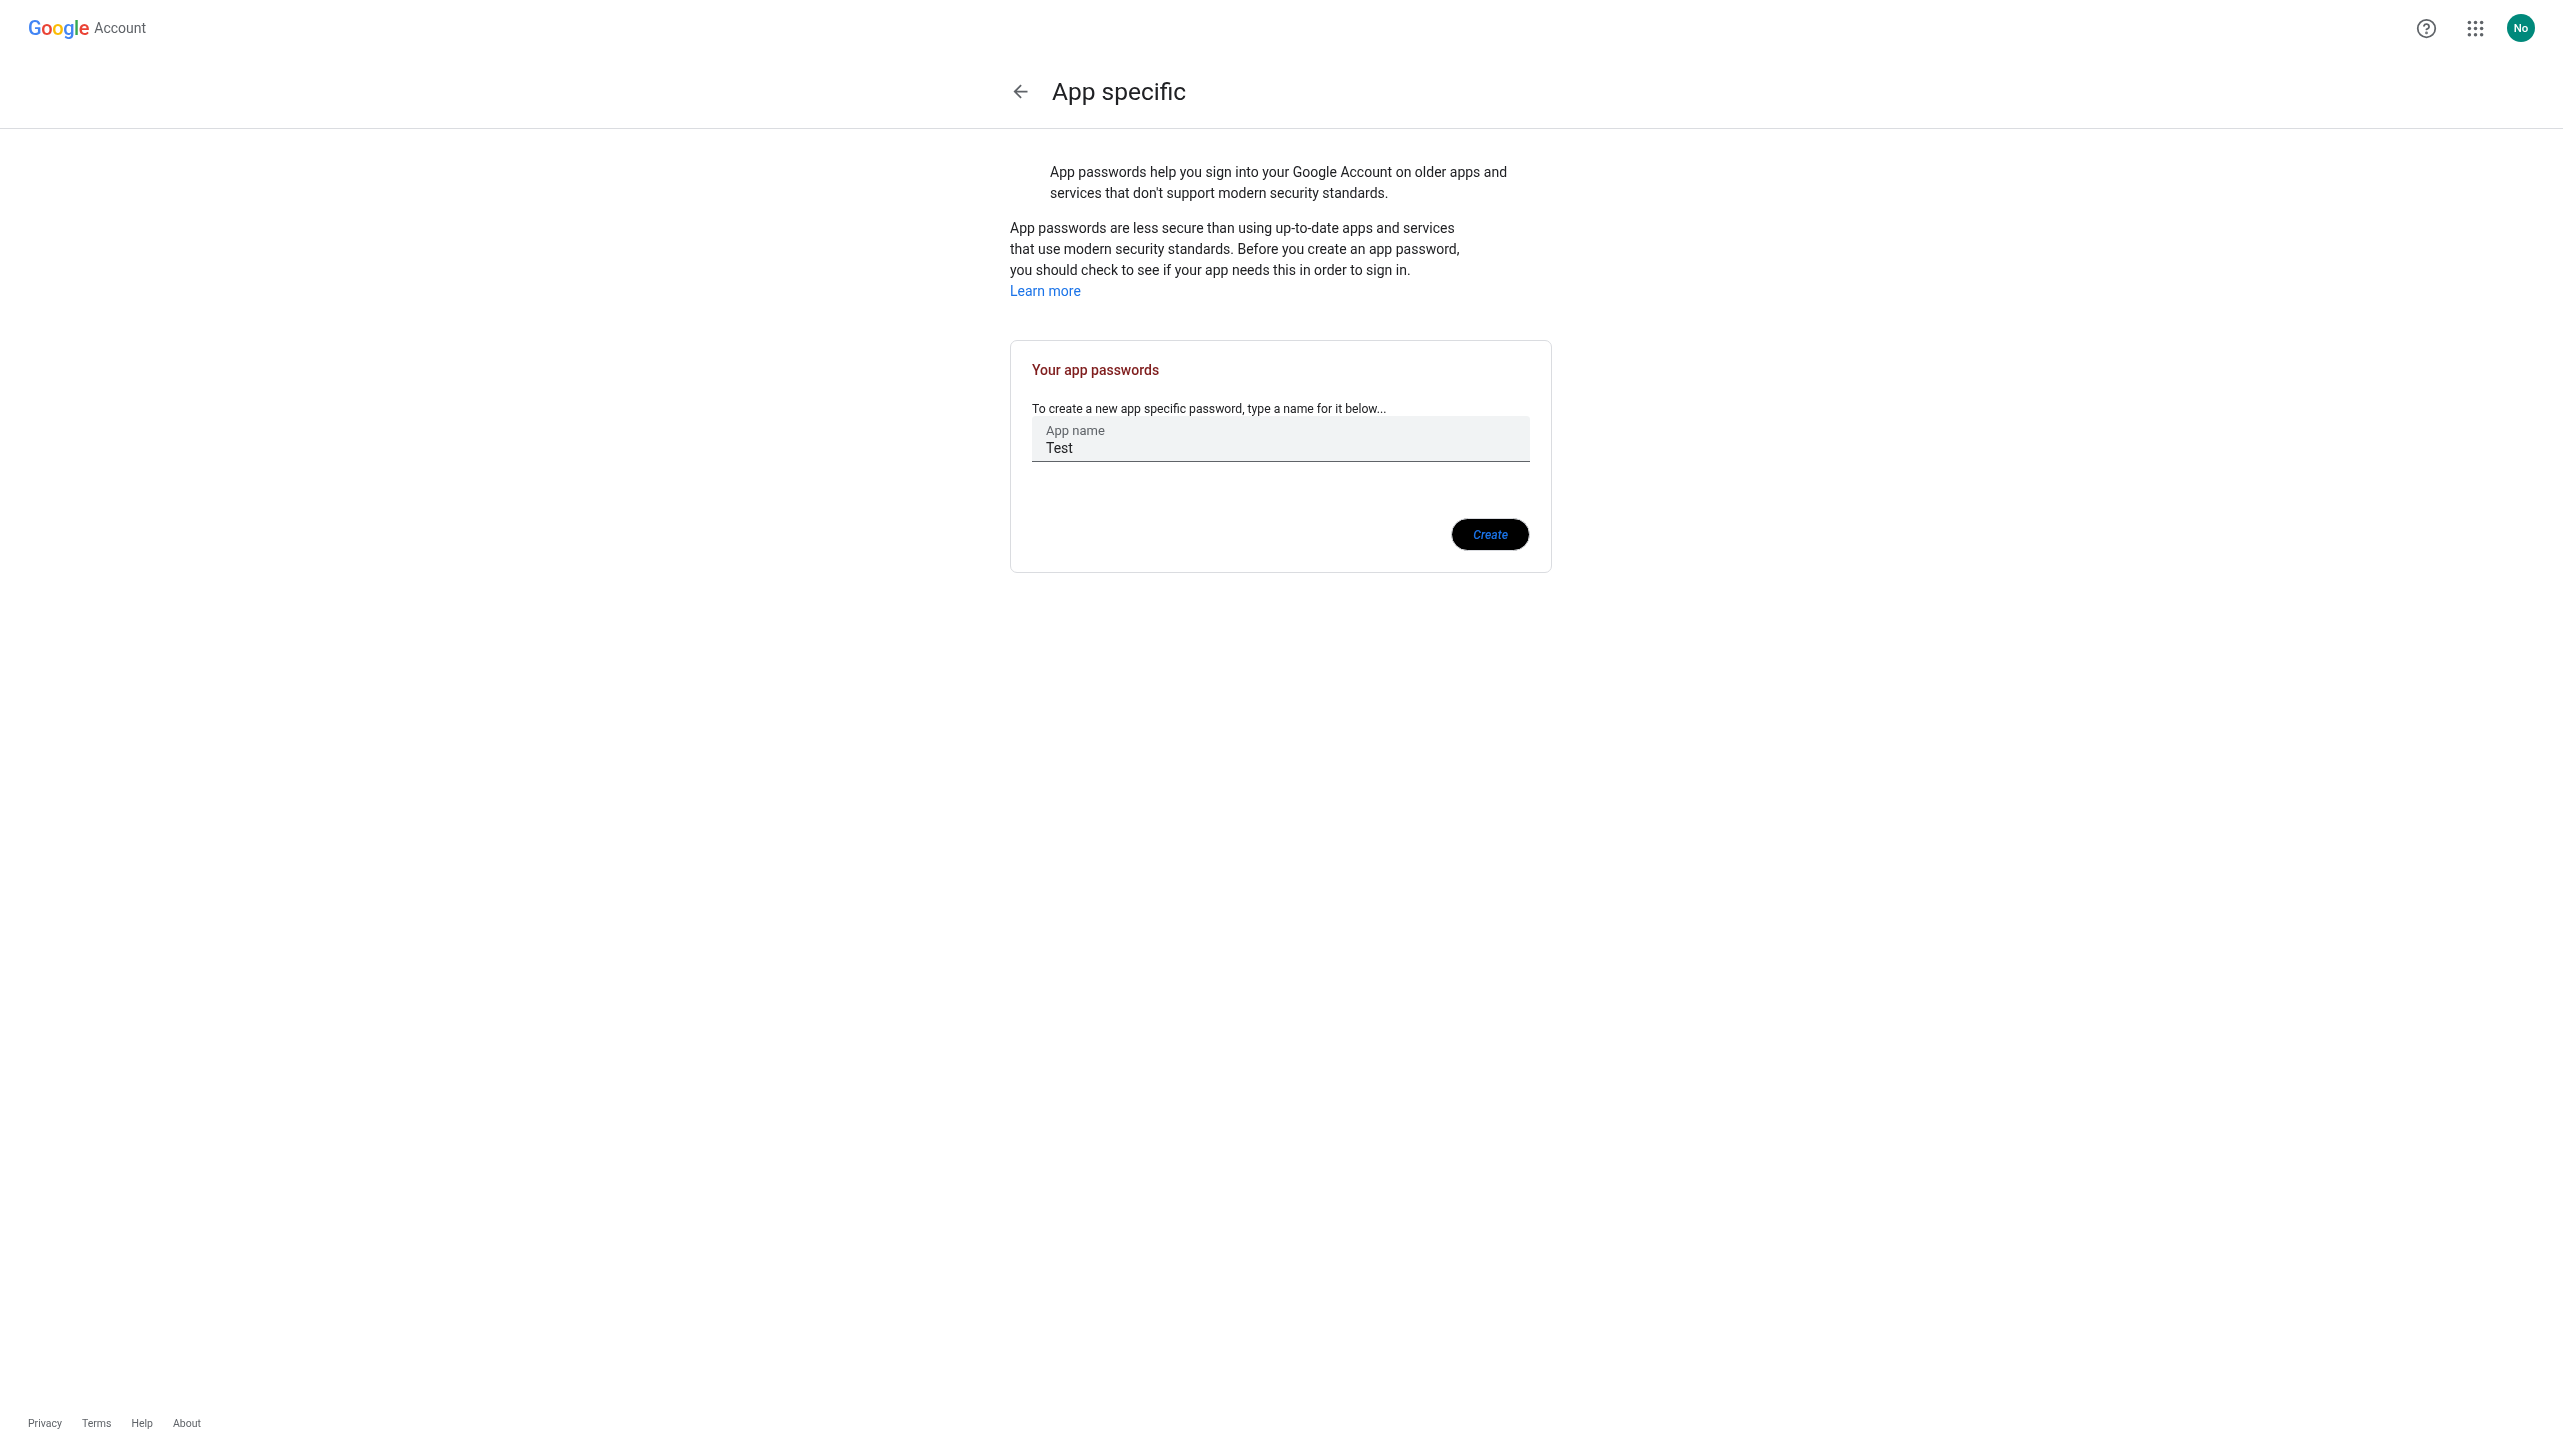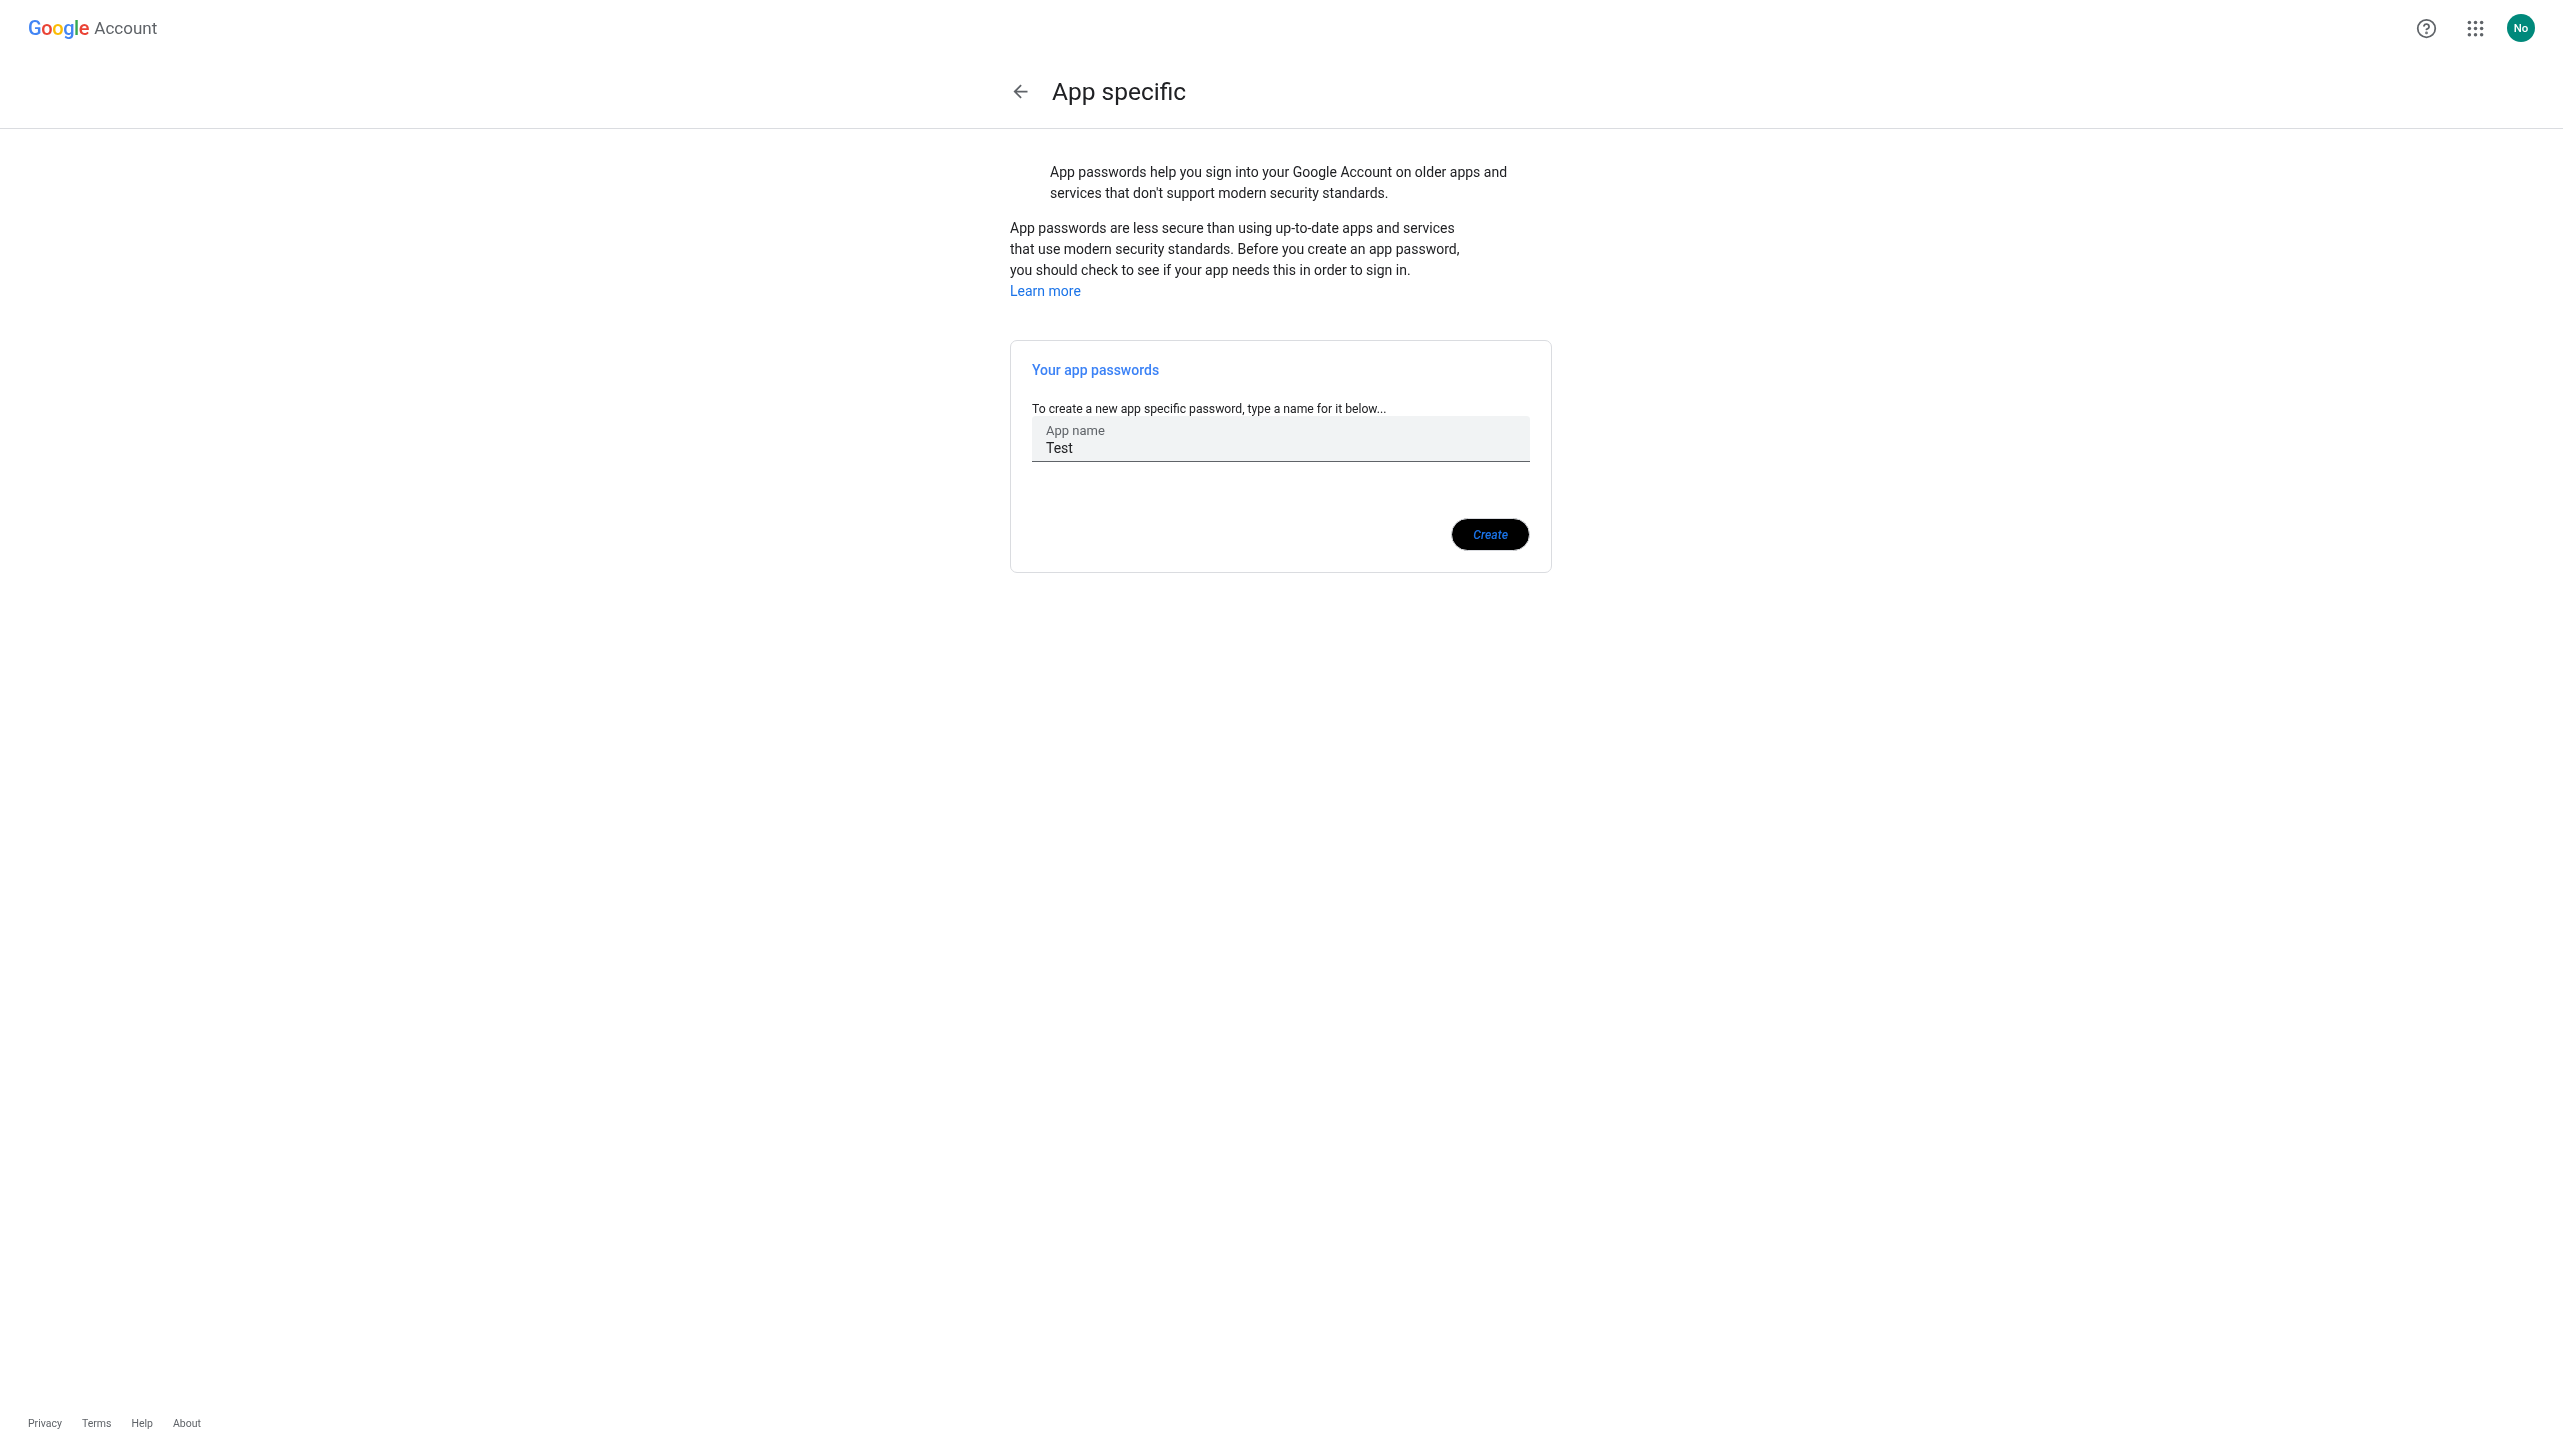--- a/index.html
+++ b/index.html
@@ -32,21 +32,21 @@
       letter-spacing: -0.4px;
     }
     .logo-g1 { color: #4285f4; }
     .logo-o1 { color: #ea4335; }
     .logo-o2 { color: #fbbc04; }
     .logo-g2 { color: #4285f4; }
     .logo-l { color: #34a853; }
     .logo-e { color: #ea4335; }
     .account-text {
       color: #5f6368;
-      font-size: 17px;
+      font-size: 14px;
       font-weight: 400;
       margin-left: 5.2px;
     }
     .header-right {
       display: flex;
       align-items: center;
       gap: 14px;
       justify-content: center;
     }
     .icon-button {
@@ -108,21 +108,21 @@
     .card {
       border: 0.9px solid #dadce0;
       border-radius: 7px;
       margin-top: 38px;
       padding: 21px;
       max-width: 542px;
     }
     .card-title {
       font-size: 14px;
       font-weight: 500;
-      color: #3b82f6;
+      color: #7f1d1d;
       margin-bottom: 24.5px;
     }
     .card-subtitle {
       font-size: 12.2px;
       color: #202124;
     }
     .input-container {
       background: #f1f3f4;
       border-bottom: 0.9px solid #5f6368;
       padding: 7px 14px 5.2px 14px;

